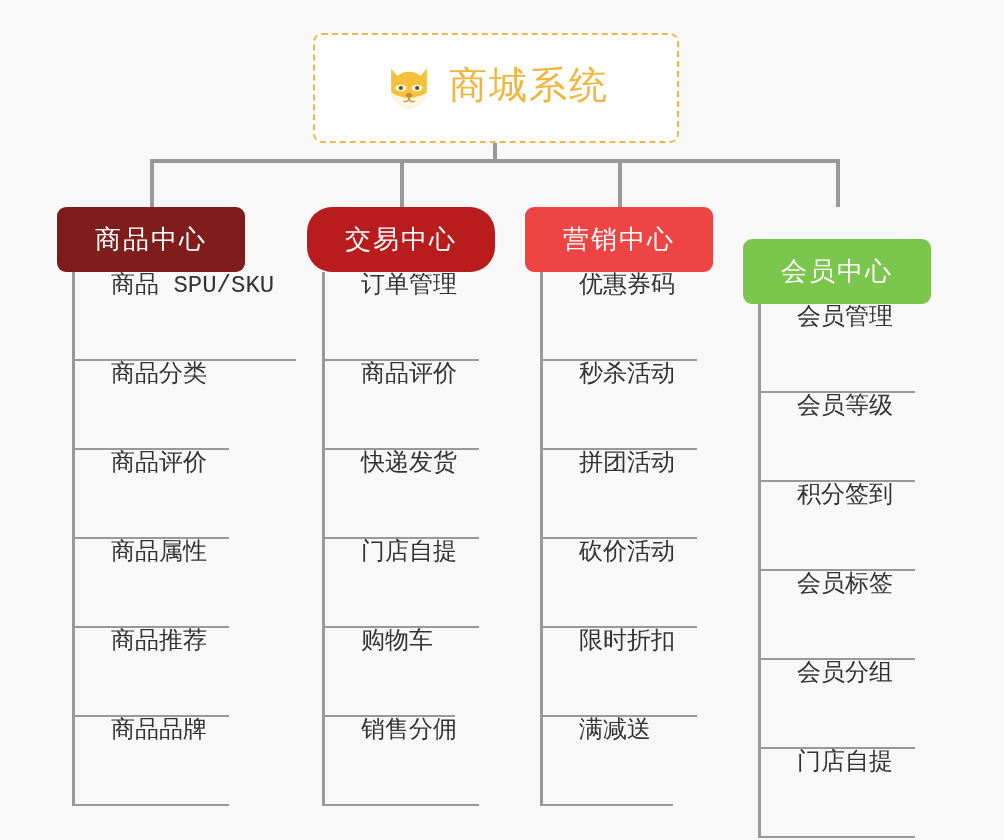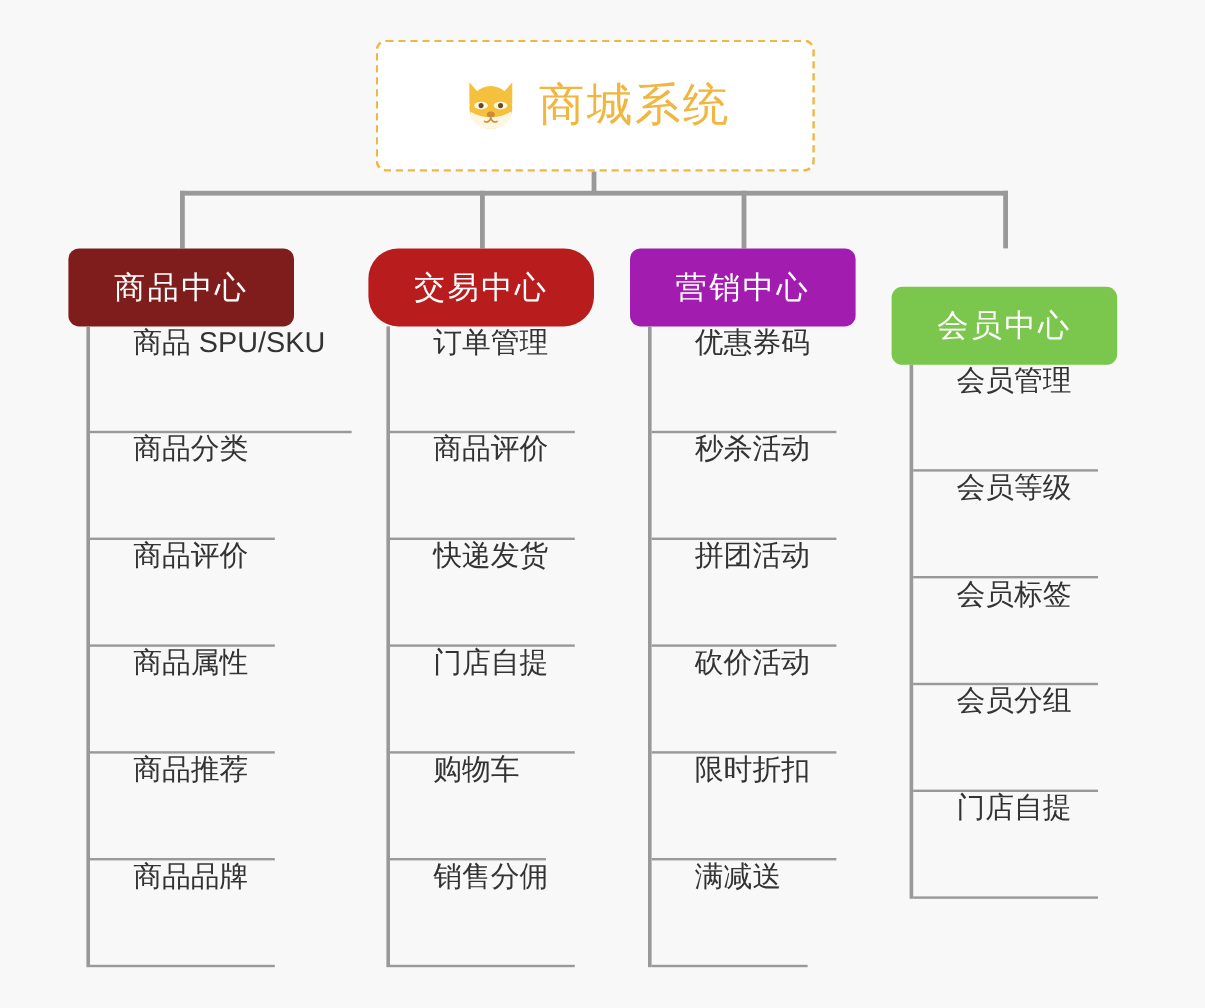--- a/index.html
+++ b/index.html
@@ -10,20 +10,21 @@
     background: #f8f8f8;
     font-family: "Liberation Sans", "DejaVu Sans", sans-serif;
     overflow: hidden;
   }
 
   #canvas {
     position: relative;
     width: 1004px;
     height: 840px;
     background: #f8f8f8;
+    font-family: Liberation Mono, monospace;
   }
 
   
   .root-node {
     position: absolute;
     left: 313px;
     top: 33px;
     width: 366px;
     height: 110px;
     background: #ffffff;
@@ -184,21 +185,21 @@
           </div>
           <div class="leaf-item">
             <div class="leaf-inner">购物车</div>
           </div>
           <div class="leaf-item">
             <div class="leaf-inner">销售分佣</div>
           </div>
         </div>
       </div>
       <div class="column" style="left: 525px;">
-        <div class="cat-header" style="width: 188px; background: #a21caf;">营销中心</div>
+        <div class="cat-header" style="width: 188px; background: #ef4444;">营销中心</div>
         <div class="leaf-list">
           <div class="leaf-item">
             <div class="leaf-inner">优惠券码</div>
           </div>
           <div class="leaf-item">
             <div class="leaf-inner">秒杀活动</div>
           </div>
           <div class="leaf-item">
             <div class="leaf-inner">拼团活动</div>
           </div>
@@ -216,20 +217,23 @@
       <div class="column" style="left: 743px;">
         <div class="cat-header" style="width: 188px; background: rgb(123, 199, 77); margin-top: 32px;">会员中心</div>
         <div class="leaf-list">
           <div class="leaf-item">
             <div class="leaf-inner">会员管理</div>
           </div>
           <div class="leaf-item">
             <div class="leaf-inner">会员等级</div>
           </div>
           <div class="leaf-item">
+            <div class="leaf-inner">积分签到</div>
+          </div>
+          <div class="leaf-item">
             <div class="leaf-inner">会员标签</div>
           </div>
           <div class="leaf-item">
             <div class="leaf-inner">会员分组</div>
           </div>
           <div class="leaf-item">
             <div class="leaf-inner">门店自提</div>
           </div>
         </div>
       </div>

